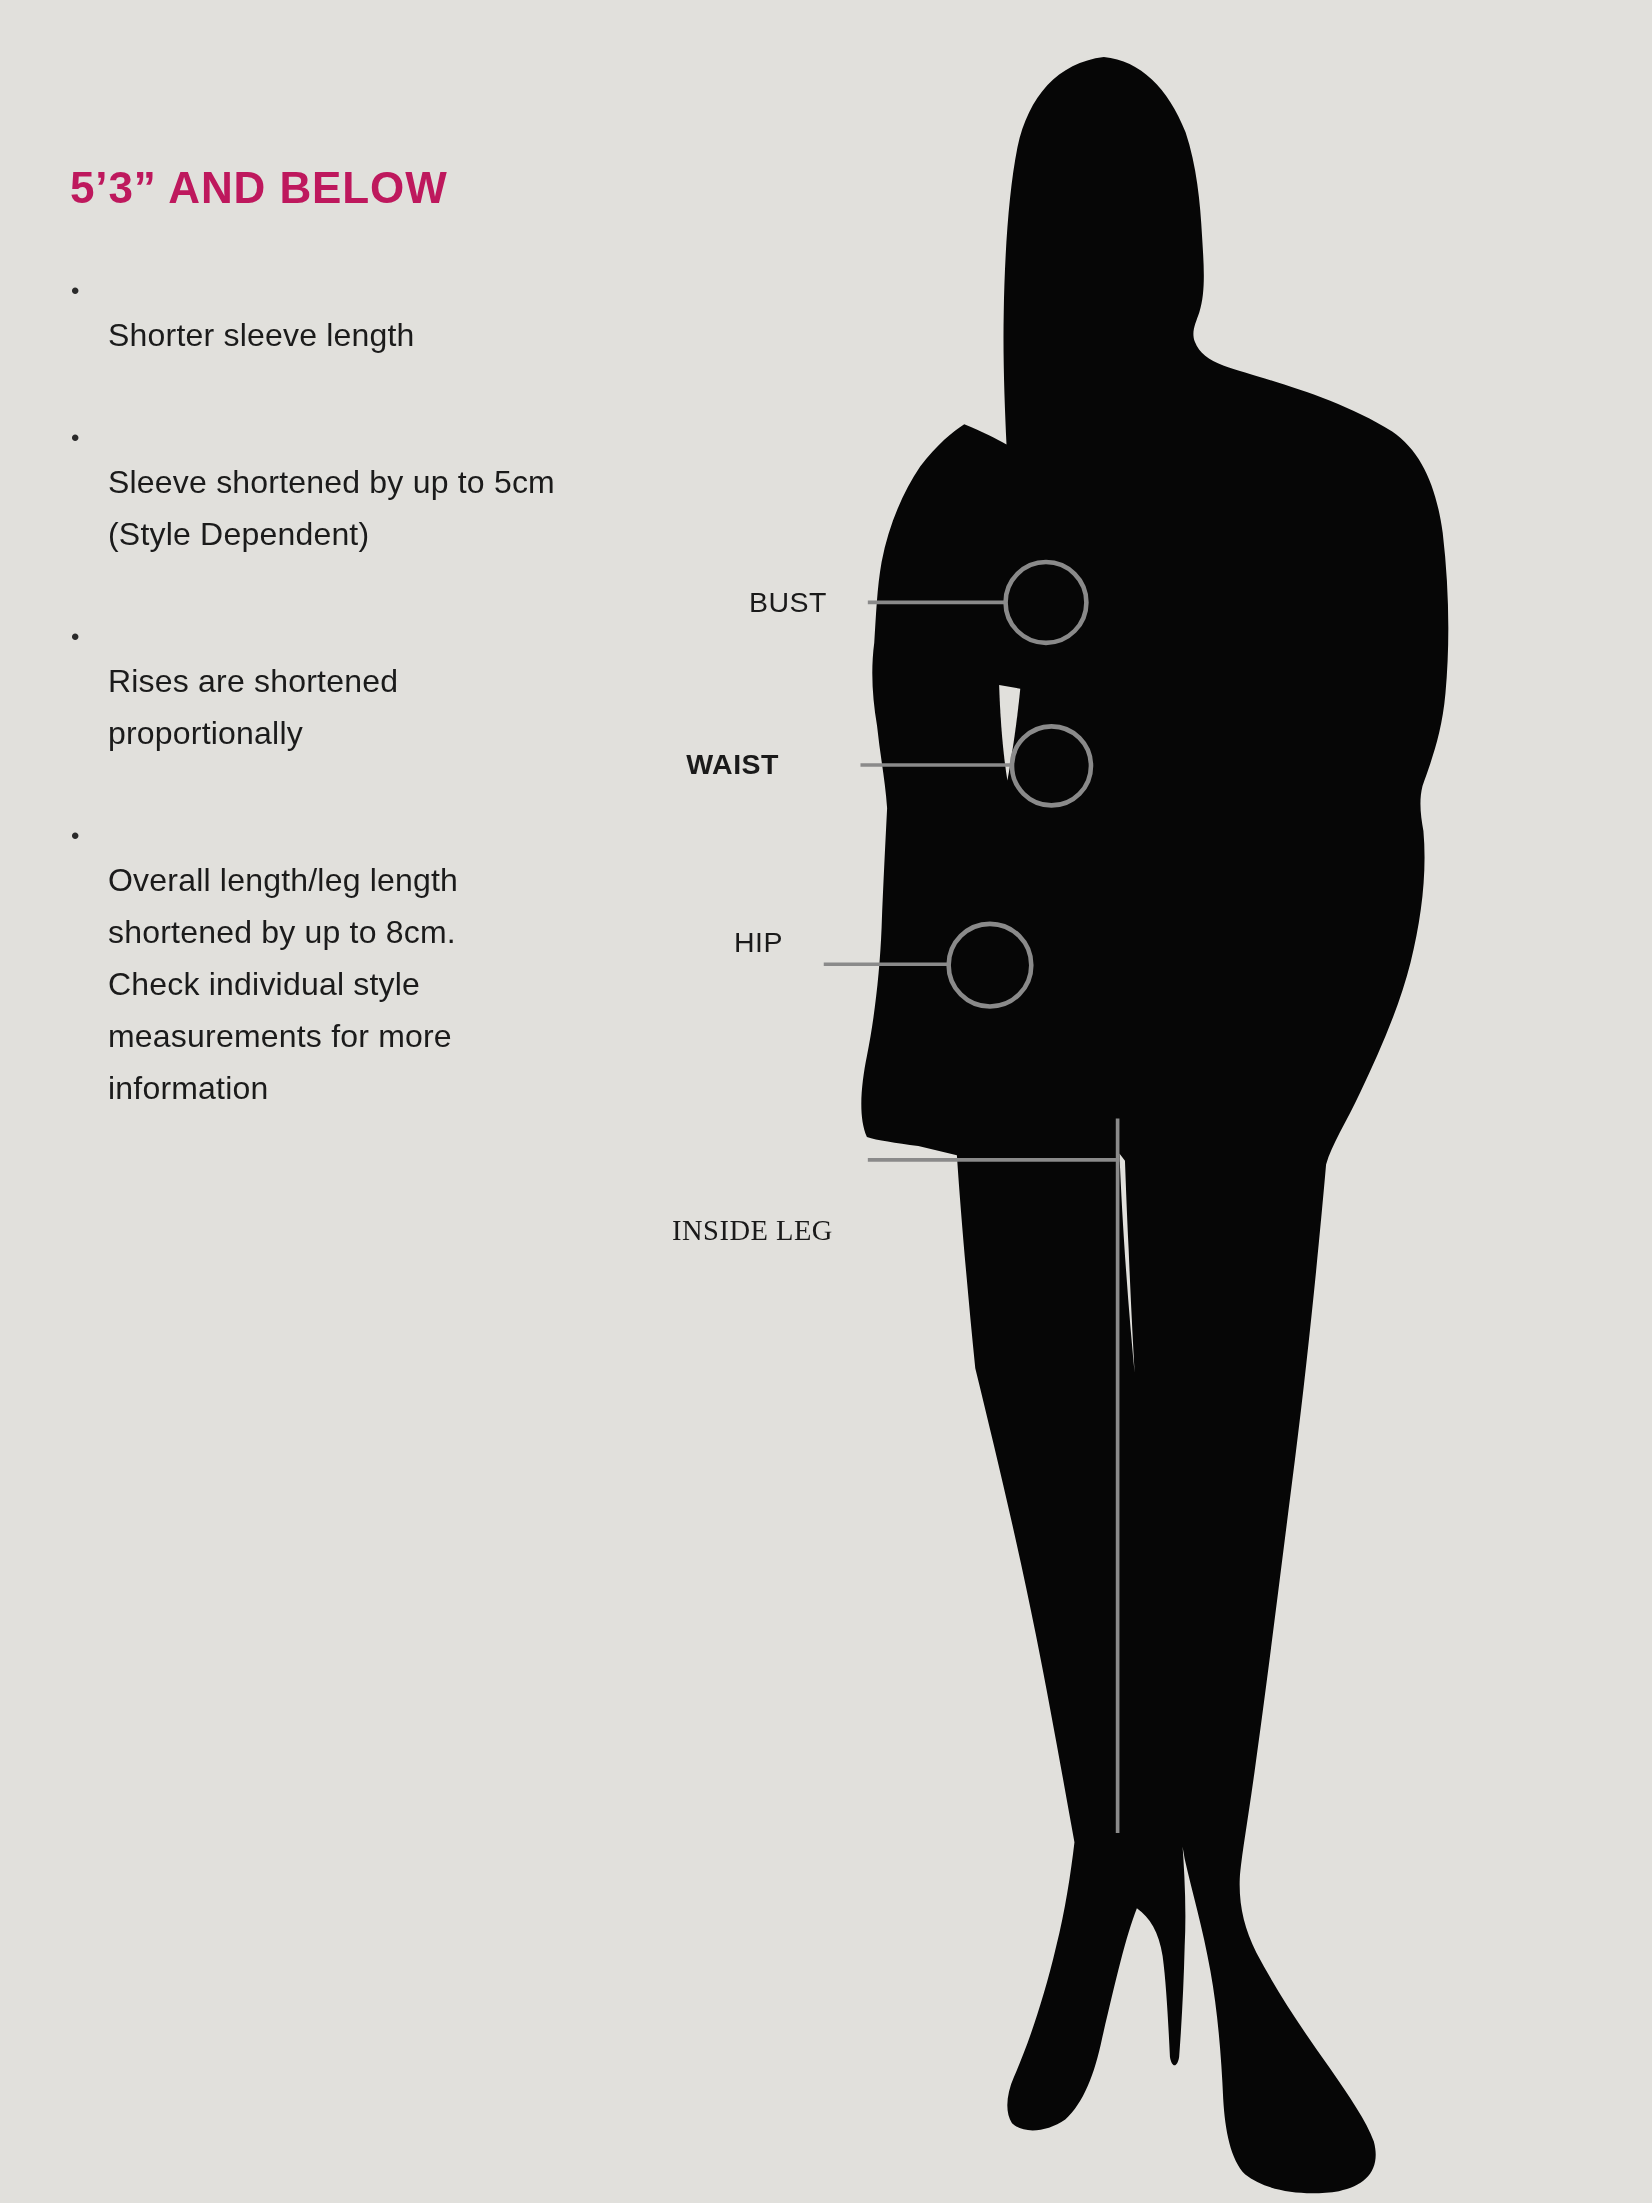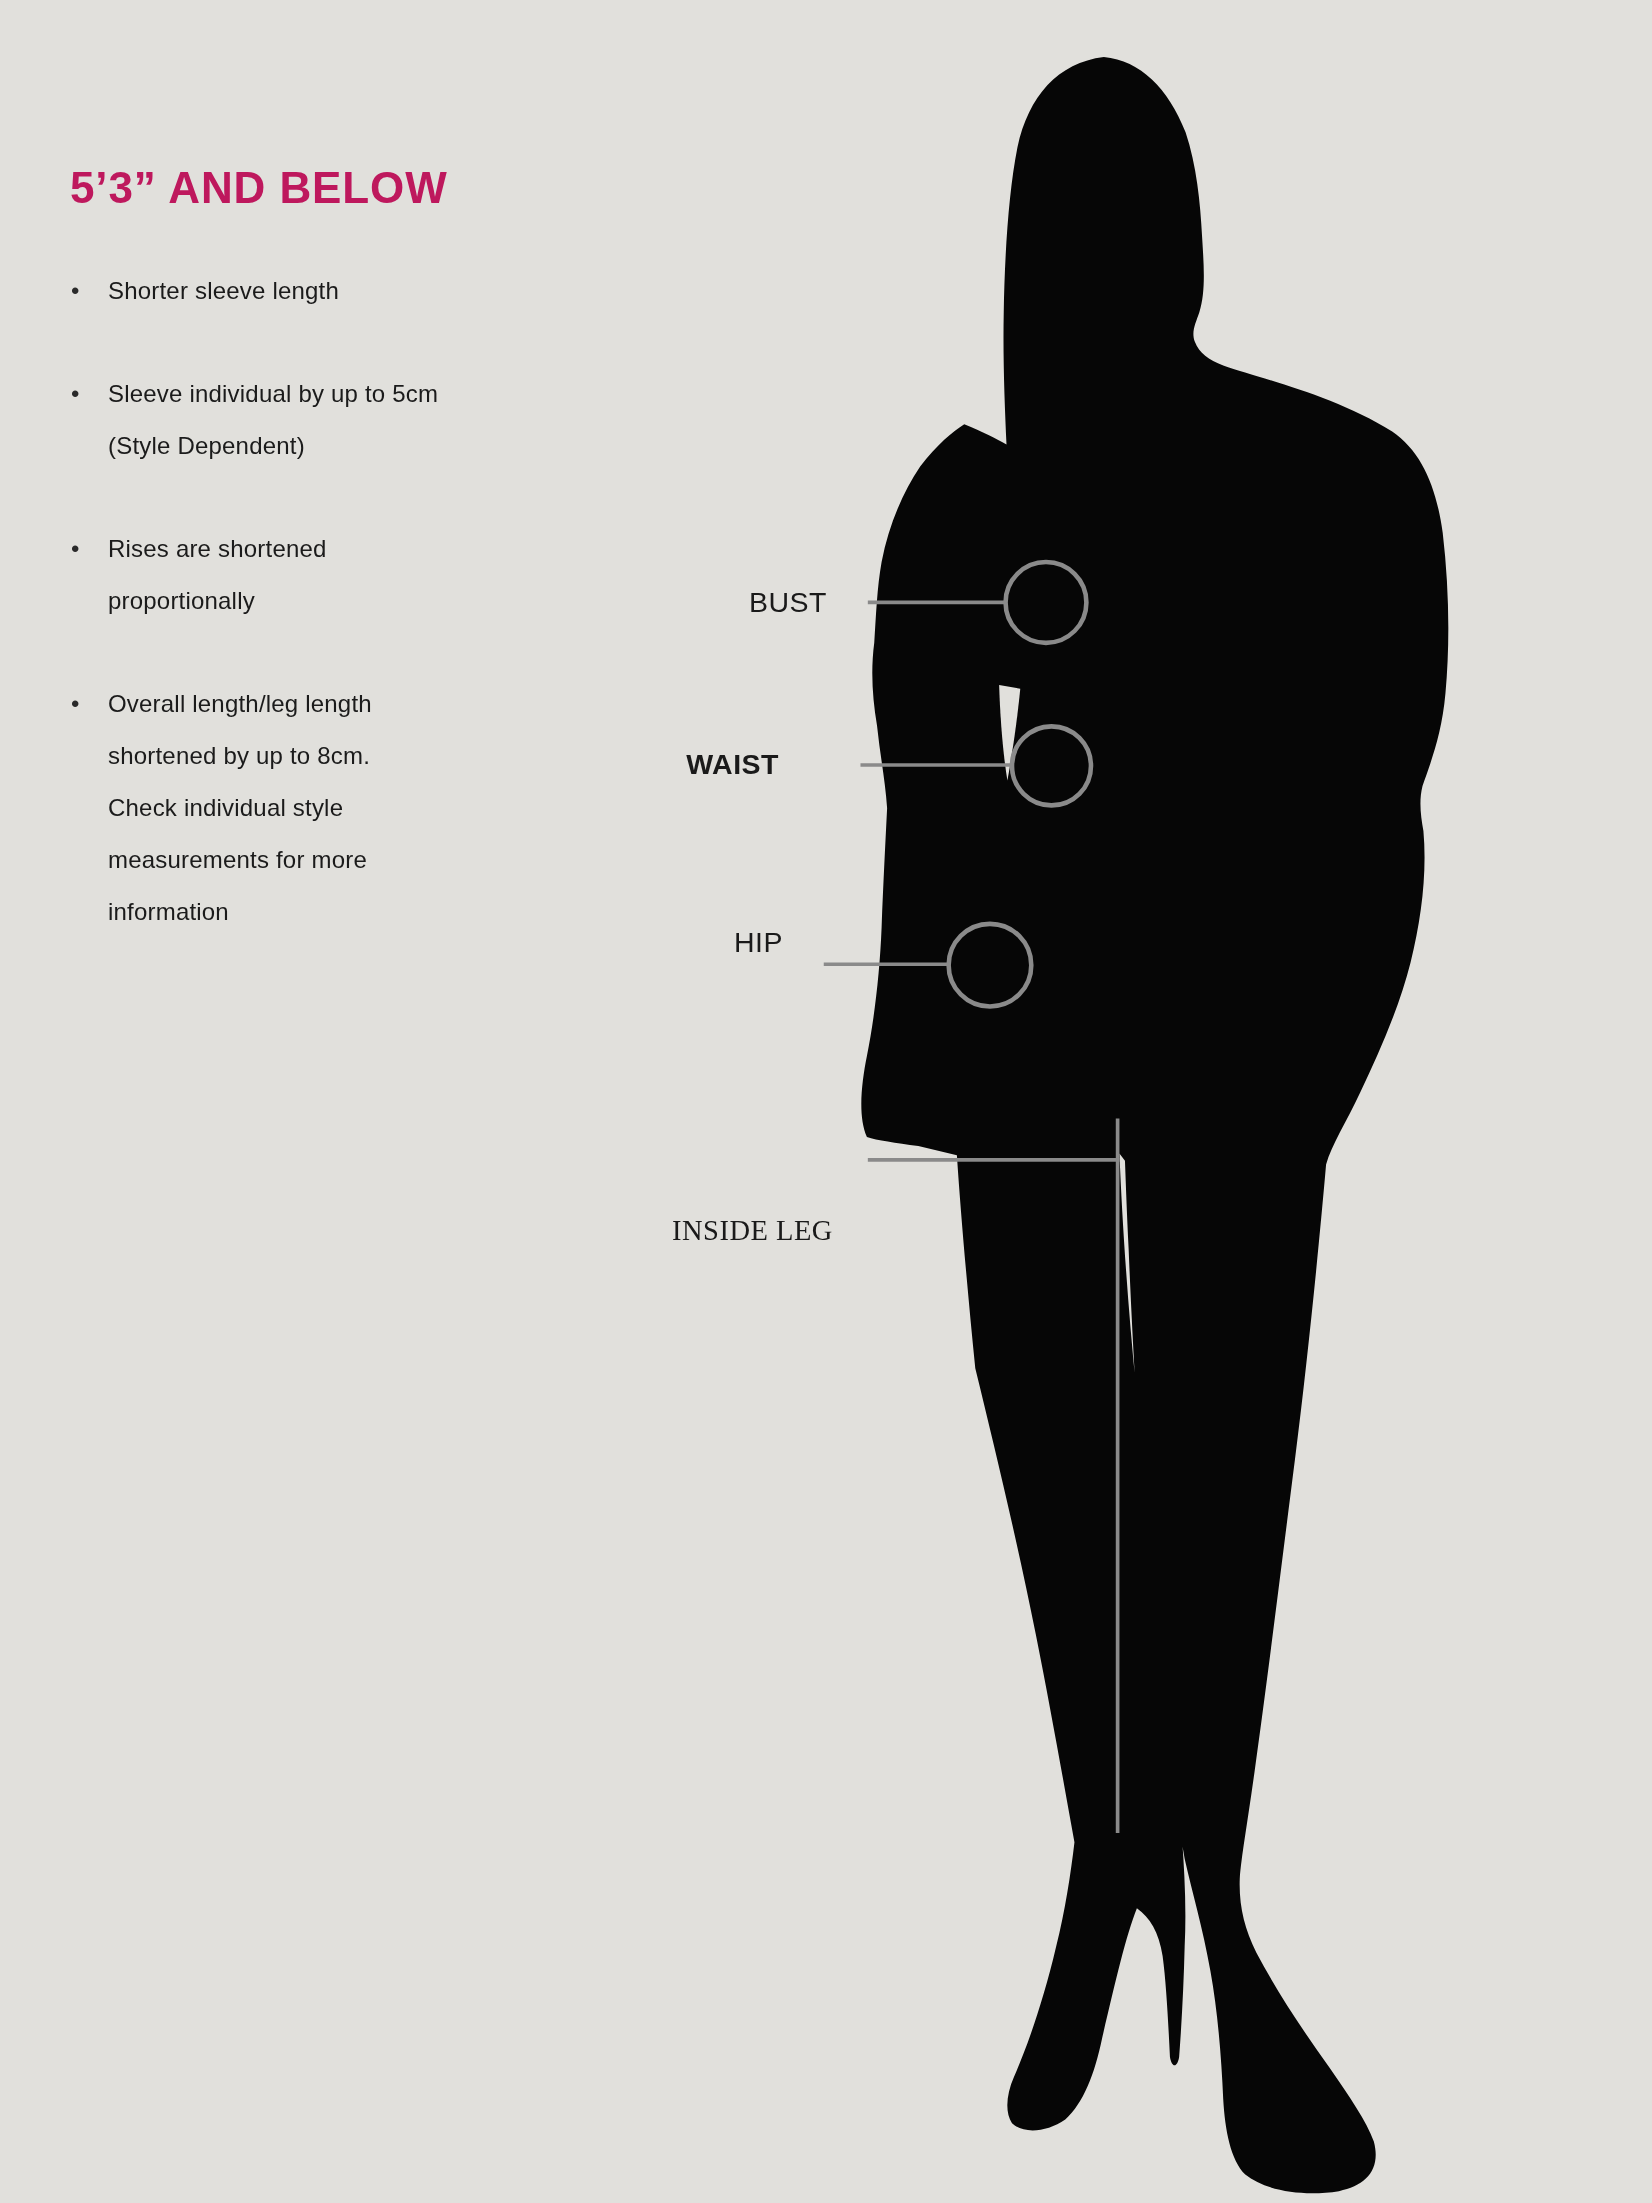--- a/index.html
+++ b/index.html
@@ -18,22 +18,23 @@
     position:absolute;left:70px;top:163px;
     font-size:44px;font-weight:bold;letter-spacing:0.9px;color:#be185d;
     white-space:nowrap;
   }
   .bullet-list{position:absolute;left:71px;top:265px;width:533px;}
   .bullet-item{display:flex;margin-bottom:51px;}
   .bullet-marker{
     width:37px;flex:0 0 37px;font-size:24px;line-height:52px;color:#2a2a2a;
   }
   .bullet-text{
-    font-size:24px;line-height:52px;white-space:pre-line;width:496px;
+    font-size:32px;line-height:52px;white-space:pre-line;width:496px;
     letter-spacing:0.2px;
+    margin-top:44px;
   }
   .meas-label{
     position:absolute;font-size:28.5px;line-height:35px;letter-spacing:0.5px;
     color:#1a1a1a;white-space:nowrap;
   }
   .meas-label.right{text-align:right;}
   #bust-label{right:826px;top:585px;margin-left:39px;}
   #waist-label{right:874px;top:747px;font-weight:bold;}
   #hip-label{right:870px;top:925px;}
   #insideleg-label{left:672px;top:1213px;font-family:Liberation Serif, serif;}
@@ -126,21 +127,21 @@
 
   <h1 class="page-title">5’3” AND BELOW</h1>
 
   <div class="bullet-list">
     <div class="bullet-item">
       <span class="bullet-marker">•</span>
       <span class="bullet-text">Shorter sleeve length</span>
     </div>
     <div class="bullet-item">
       <span class="bullet-marker">•</span>
-      <span class="bullet-text">Sleeve individual by up to 5cm
+      <span class="bullet-text">Sleeve shortened by up to 5cm
 (Style Dependent)</span>
     </div>
     <div class="bullet-item">
       <span class="bullet-marker">•</span>
       <span class="bullet-text">Rises are shortened
 proportionally</span>
     </div>
     <div class="bullet-item">
       <span class="bullet-marker">•</span>
       <span class="bullet-text">Overall length/leg length

